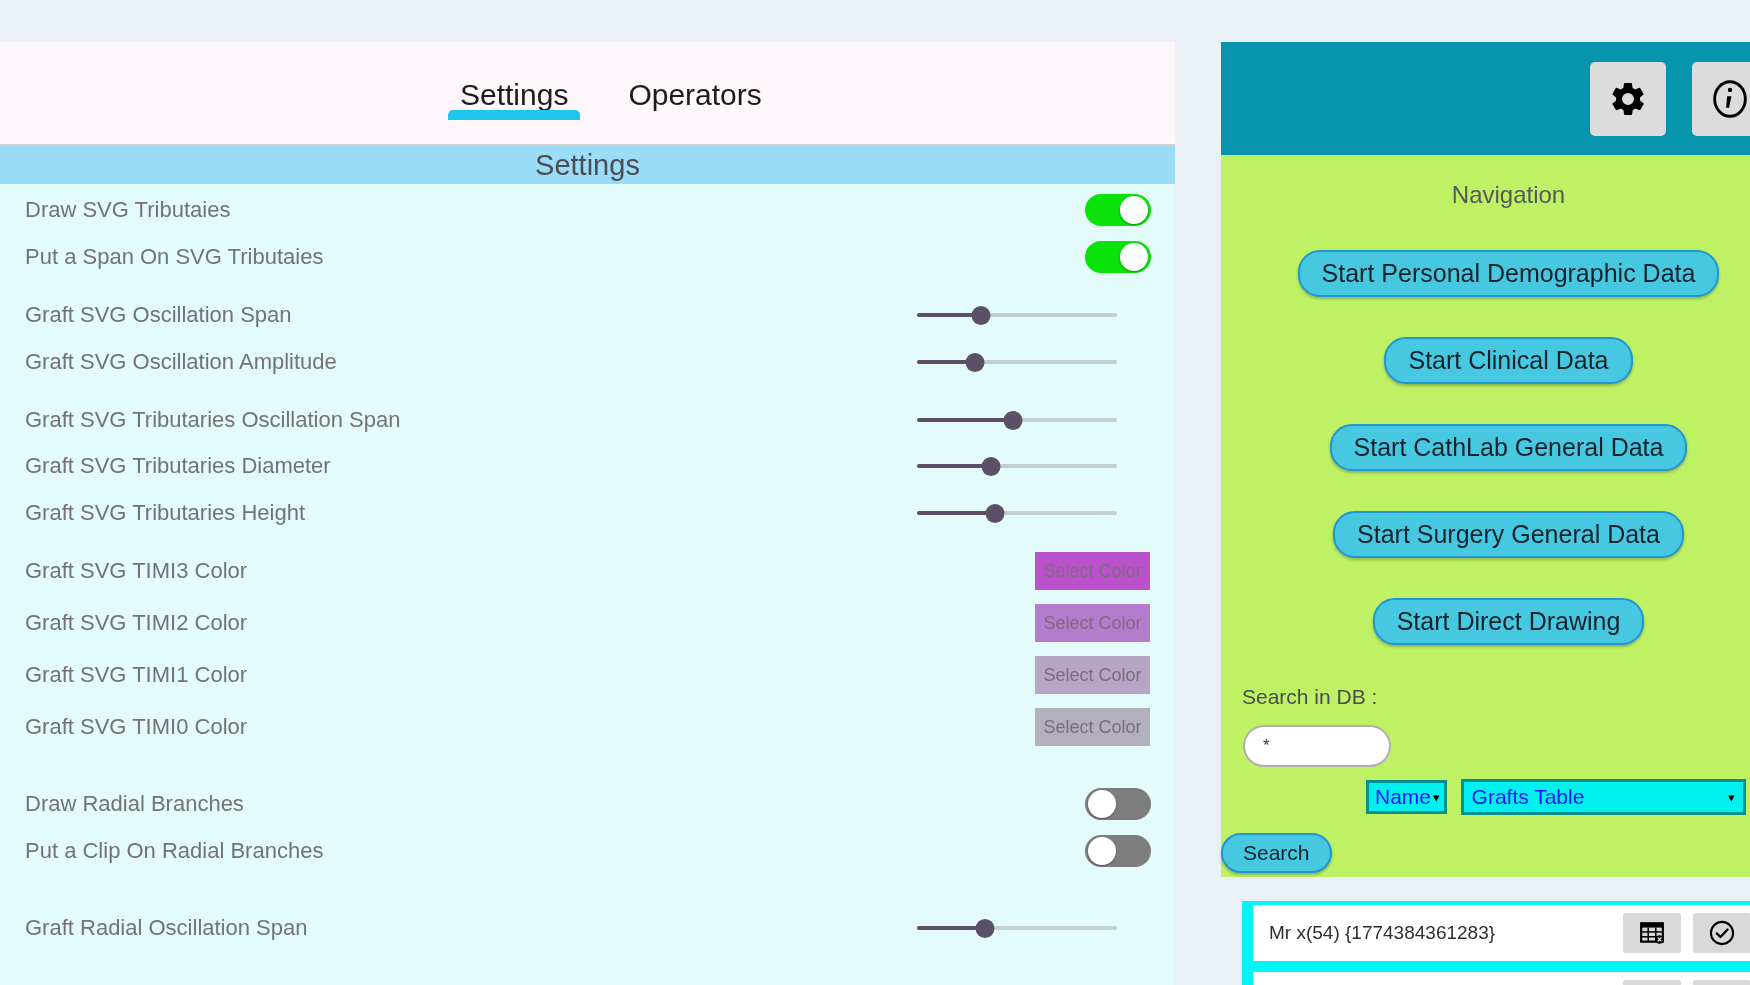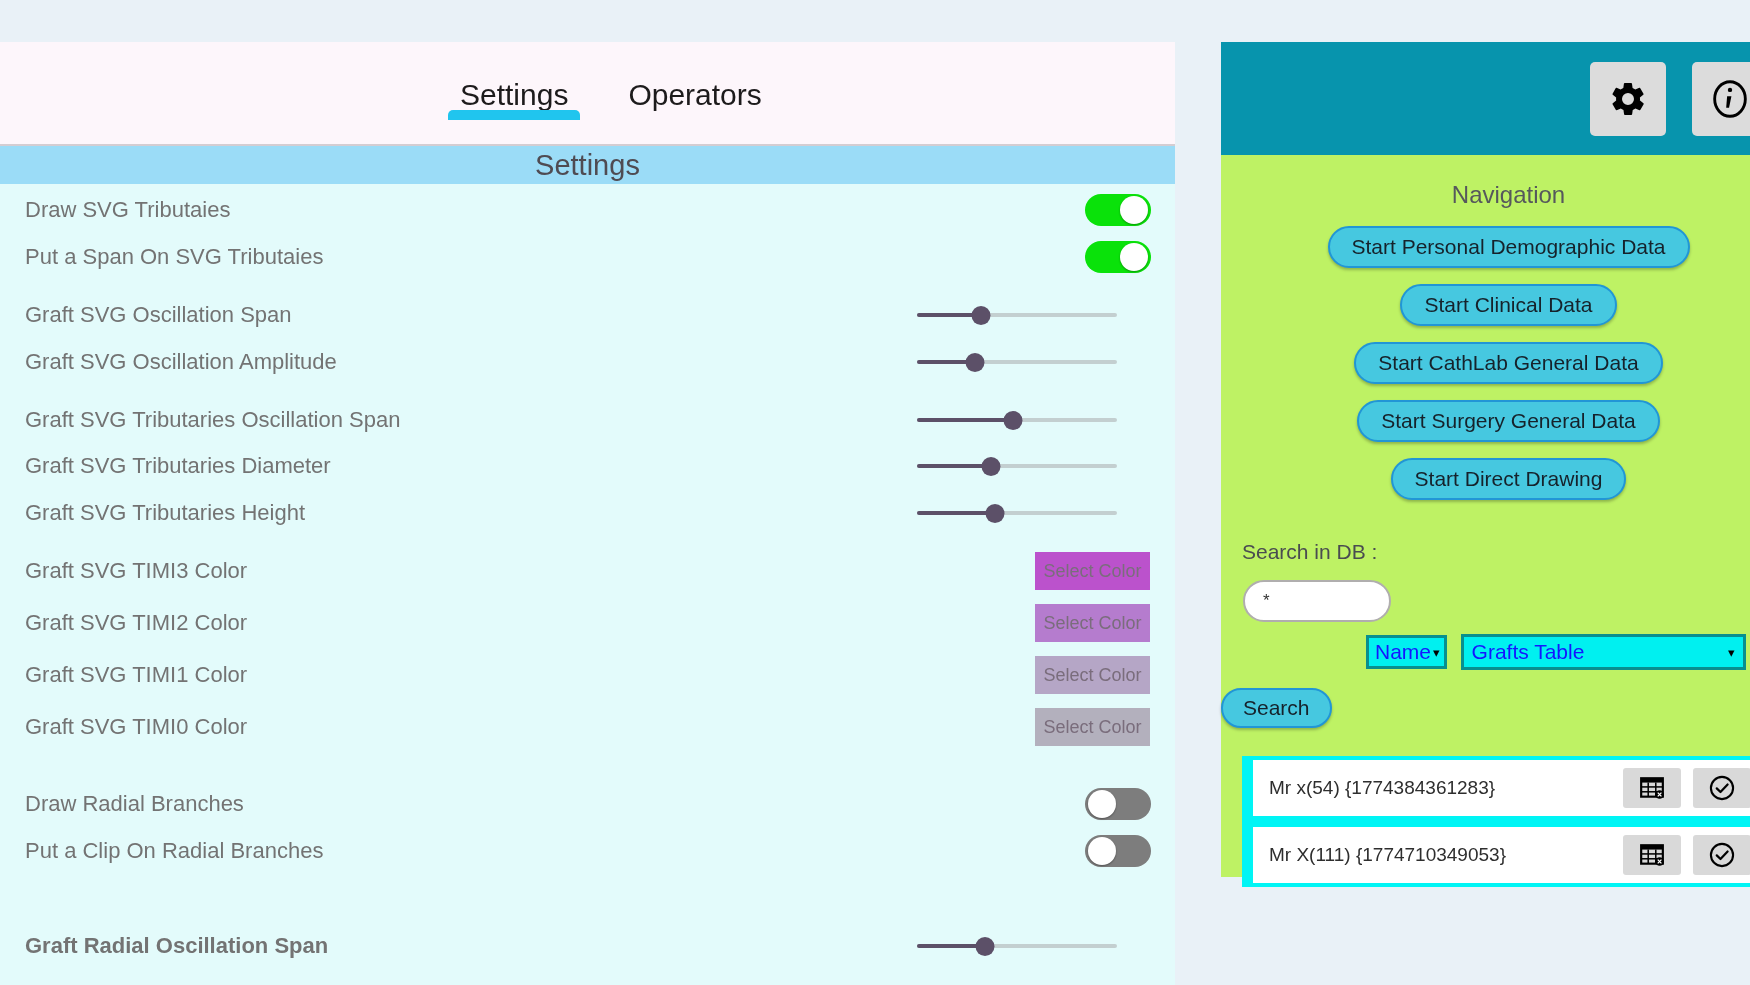--- a/index.html
+++ b/index.html
@@ -117,22 +117,22 @@
     width: 76px; height: 74px; background: #dcdcdc; border-radius: 5px;
     display: flex; align-items: center; justify-content: center; cursor: pointer;
   }
   .navtitle {
     text-align: center; font-size: 24px; color: #56585c;
     margin-top: 26px;
   }
   .navbuttons { margin-top: 17px; display: flex; flex-direction: column; align-items: center; gap: 16px; }
   .navbtn {
     background: #46c8e0; border: 2px solid #2196d6; border-radius: 22px;
-    padding: 7px 22px; font-size: 21px; color: #16222b; cursor: pointer;
-    box-shadow: 0 2px 3px rgba(0,0,0,.25); white-space: nowrap;
+    padding: 7px 22px; font-size: 25px; color: #16222b; cursor: pointer;
+    box-shadow: 0 2px 3px rgba(0,0,0,.25); white-space: nowrap; margin-top: 24px;
   }
 
   .searchlabel {
     margin-top: 40px; margin-left: 21px; font-size: 21px; color: #4a4c50;
   }
   .searchinput {
     margin-top: 16px; margin-left: 22px; width: 148px; height: 42px;
     border: 2px solid #b0aeae; border-radius: 21px; background: #ffffff;
     font-size: 17px; color: #333; padding: 0 18px;
     font-family: "Liberation Sans", sans-serif;
@@ -267,21 +267,21 @@
           <div class="toggle">
             <div class="knob"></div>
           </div>
         </div>
         <div class="row" style="top: 641px;">
           <div class="label">Put a Clip On Radial Branches</div>
           <div class="toggle">
             <div class="knob"></div>
           </div>
         </div>
-        <div class="row" style="top: 736px; font-weight: bold;">
+        <div class="row" style="top: 718px;">
           <div class="label">Graft Radial Oscillation Span</div>
           <div class="slider">
             <div class="track-bg"></div>
             <div class="track-fill" style="width: 34%;"></div>
             <div class="thumb" style="left: 34%;"></div>
           </div>
         </div>
       </div>
   </div>
 

